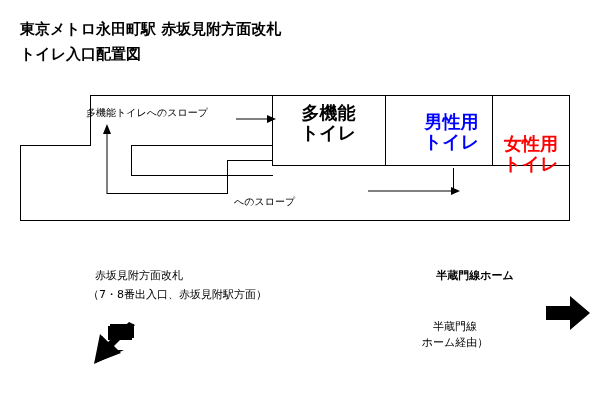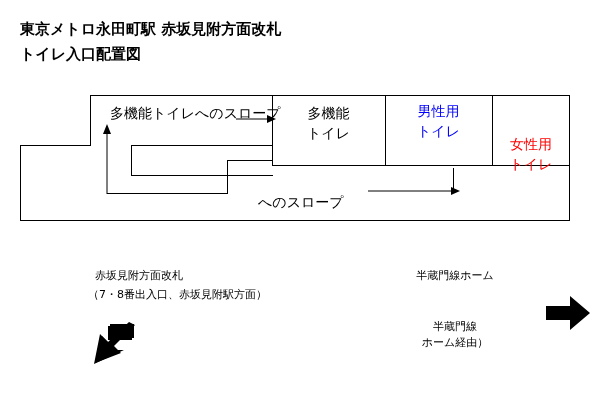--- a/index.html
+++ b/index.html
@@ -33,36 +33,35 @@
   
   .ln {
     position: absolute;
     background: #000;
   }
   .h { height: 1px; }
   .v { width: 1px; }
 
   .cell-label {
     position: absolute;
-    font-size: 14px;
-    font-weight: normal;
+    font-size: 18px;
+    font-weight: bold;
     line-height: 20px;
     text-align: center;
     white-space: nowrap;
   }
   .cell-label.blue { color: #0000ff; }
   .cell-label.red  { color: #ff0000; margin-top: 31px; }
 
   .ann {
     position: absolute;
-    font-size: 14px;
+    font-size: 10px;
     line-height: 16px;
     color: #000;
     white-space: nowrap;
-    margin-left: 24px;
   }
 
   
   .arrow-r, .arrow-u {
     position: absolute;
   }
 
   .caption {
     position: absolute;
     font-size: 11px;
@@ -104,21 +103,21 @@
 
   <div class="ln h" style="left:131px; top:145px; width:142px;"></div>
   <div class="ln v" style="left:131px; top:145px; height:30px;"></div>
   <div class="ln h" style="left:131px; top:175px; width:142px;"></div>
 
   <div class="cell-label" style="left:272px; top:103px; width:113px;">
     <div>多機能</div>
     <div>トイレ</div>
   </div>
 
-  <div class="cell-label blue" style="left:385px; top:101px; width:107px;">
+  <div class="cell-label blue" style="left:385px; top:112px; width:107px;padding-left:13px;">
     <div>男性用</div>
     <div>トイレ</div>
   </div>
 
   <div class="cell-label red" style="left:492px; top:103px; width:78px;">
     <div>女性用</div>
     <div>トイレ</div>
   </div>
 
   <div class="ann" style="left:86px; top:105px;">多機能トイレへのスロープ</div>
@@ -147,21 +146,21 @@
 
   <div class="caption" style="left:95px; top:268px;">赤坂見附方面改札</div>
   <div class="caption" style="left:88px; top:287px;">（7・8番出入口、赤坂見附駅方面）</div>
 
   <svg class="bigarrow" style="left:88px; top:322px;" width="48" height="44" viewBox="0 0 48 44">
     <polygon points="46,2 46,16 22,16 22,28 36,28 6,42 12,12 22,22 22,2" fill="#000"></polygon>
     <polygon points="44,4 44,18 20,18 20,30 30,30 8,40 13,16 20,23 20,4" fill="#000"></polygon>
     <path d="M47,3 L26,24 L33,31 L7,41 L14,14 L20,20 L41,0 Z" fill="#000"></path>
   </svg>
 
-  <div class="caption center" style="left:380px; top:268px; width:150px;">半蔵門線ホーム</div>
+  <div class="caption center" style="left:400px; top:268px; width:150px;font-weight:bold;">半蔵門線ホーム</div>
   <div class="caption center" style="left:380px; top:319px; width:150px;">半蔵門線</div>
   <div class="caption center" style="left:380px; top:335px; width:150px;">ホーム経由）</div>
 
   <svg class="bigarrow" style="left:546px; top:296px;" width="44" height="34" viewBox="0 0 44 34">
     <polygon points="0,10 24,10 24,0 44,17 24,34 24,24 0,24" fill="#000"></polygon>
   </svg>
 
 </div>
 
 </body></html>

